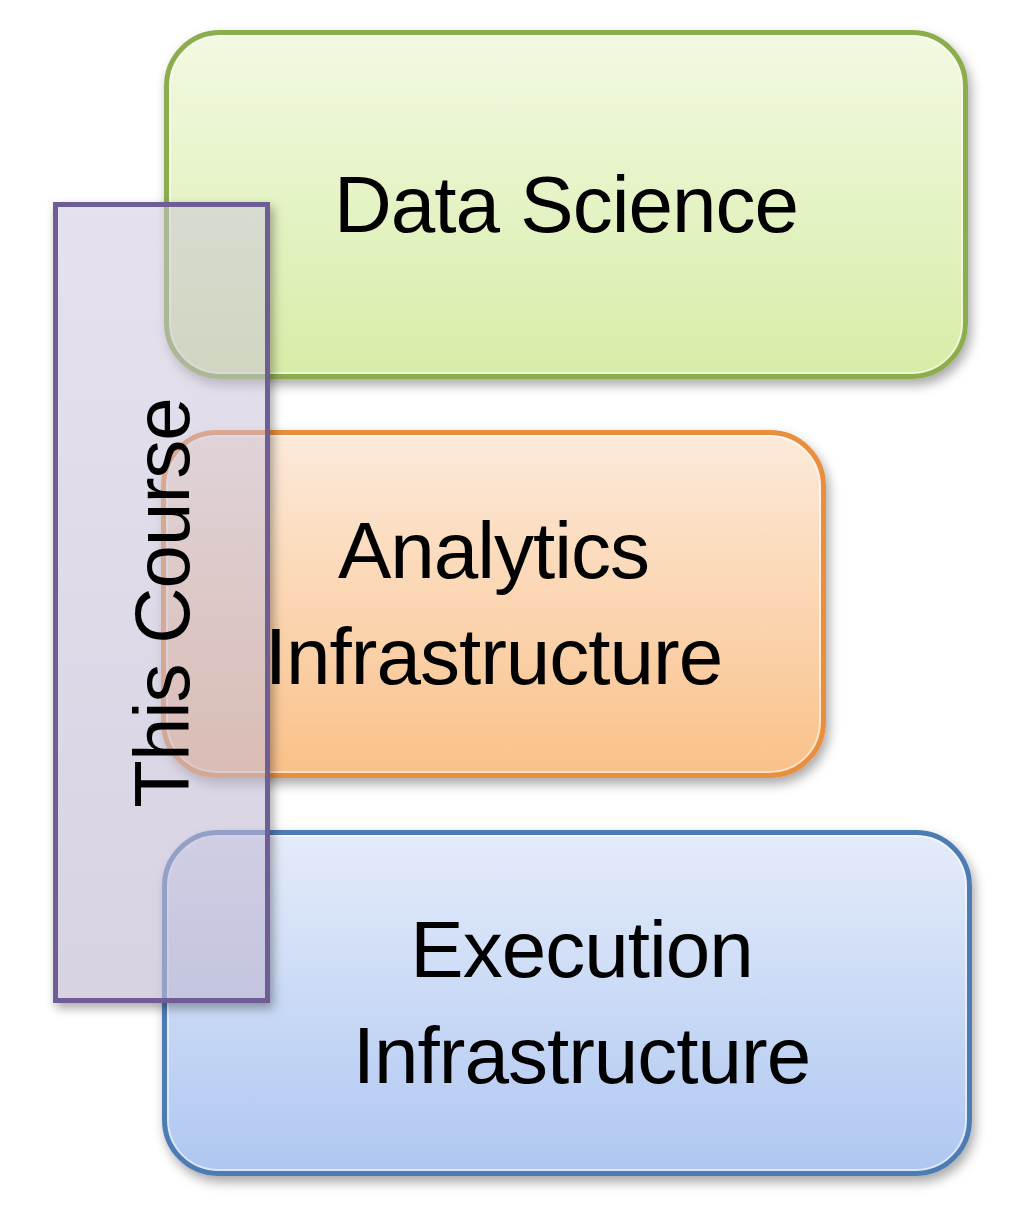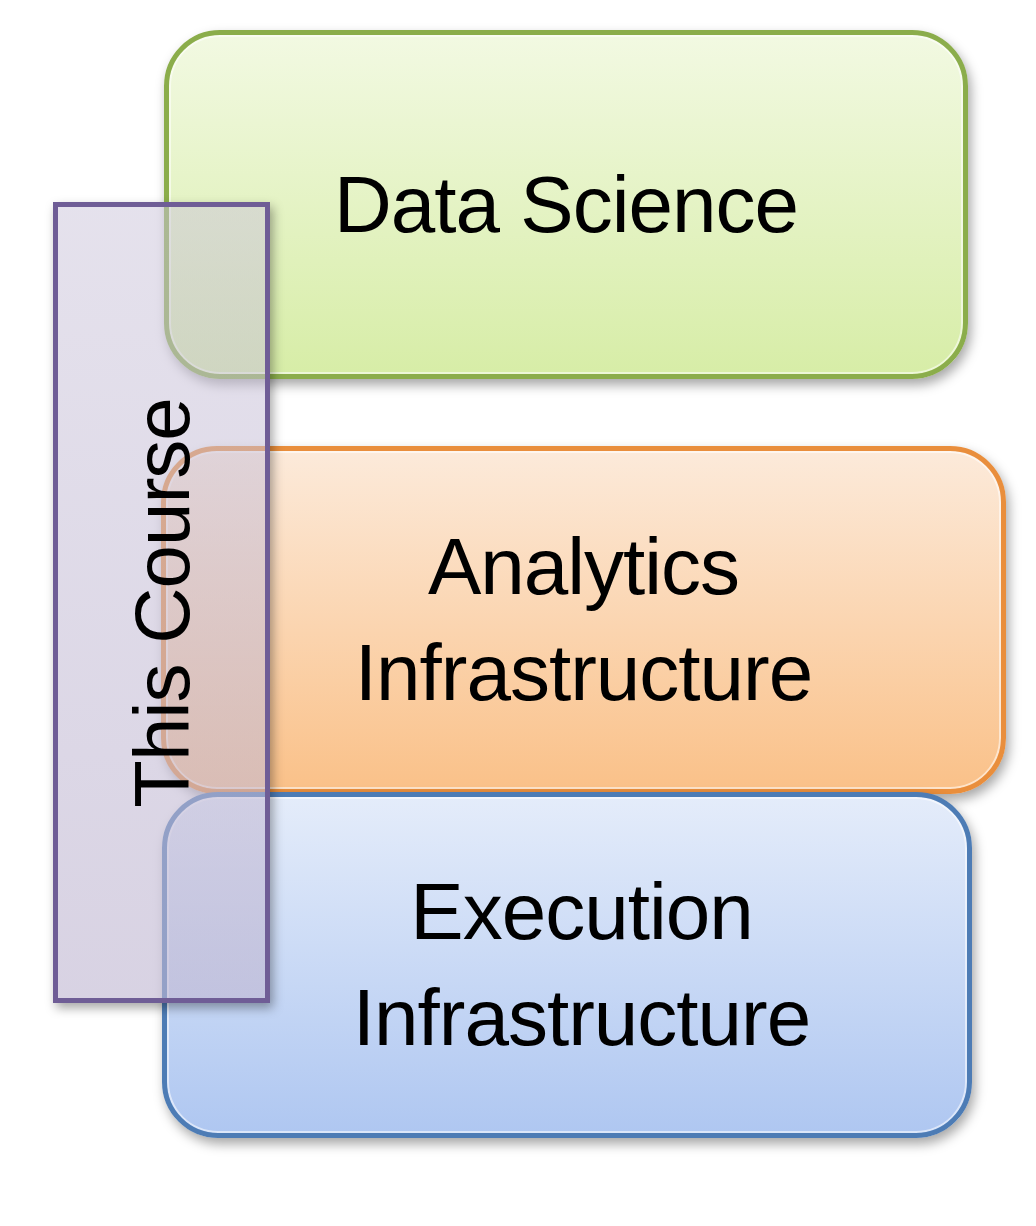--- a/index.html
+++ b/index.html
@@ -34,27 +34,27 @@
   }
   .box .label span { display: block; }
 
   .box-green {
     left: 164px; top: 30px; width: 804px; height: 349px;
     border: 5px solid var(--box1_border, #8BAD4B);
     background: linear-gradient(180deg, var(--box1_top, #F2F9E2) 0%, var(--box1_bottom, #D7EDA7) 100%);
     box-shadow: inset 0 0 0 2px rgba(255,255,255,0.55), 3px 6px 12px rgba(0,0,0,0.35);
   }
   .box-orange {
-    left: 161px; top: 446px; width: 845px; height: 348px;
+    left: 161px; top: 430px; width: 665px; height: 348px;
     border: 5px solid var(--box2_border, #E98E3C);
     background: linear-gradient(180deg, var(--box2_top, #FCEADA) 0%, var(--box2_bottom, #FAC189) 100%);
     box-shadow: inset 0 0 0 2px rgba(255,255,255,0.55), 3px 6px 12px rgba(0,0,0,0.35);
   }
   .box-blue {
-    left: 162px; top: 792px; width: 810px; height: 346px;
+    left: 162px; top: 830px; width: 810px; height: 346px;
     border: 5px solid var(--box3_border, #4D7CB5);
     background: linear-gradient(180deg, var(--box3_top, #E4ECFA) 0%, var(--box3_bottom, #AFC7F1) 100%);
     box-shadow: inset 0 0 0 2px rgba(255,255,255,0.55), 3px 6px 12px rgba(0,0,0,0.35);
     padding-left: 29px;
   }
 
   .overlay-band {
     position: absolute;
     box-sizing: border-box;
     left: 53px; top: 202px; width: 217px; height: 801px;

